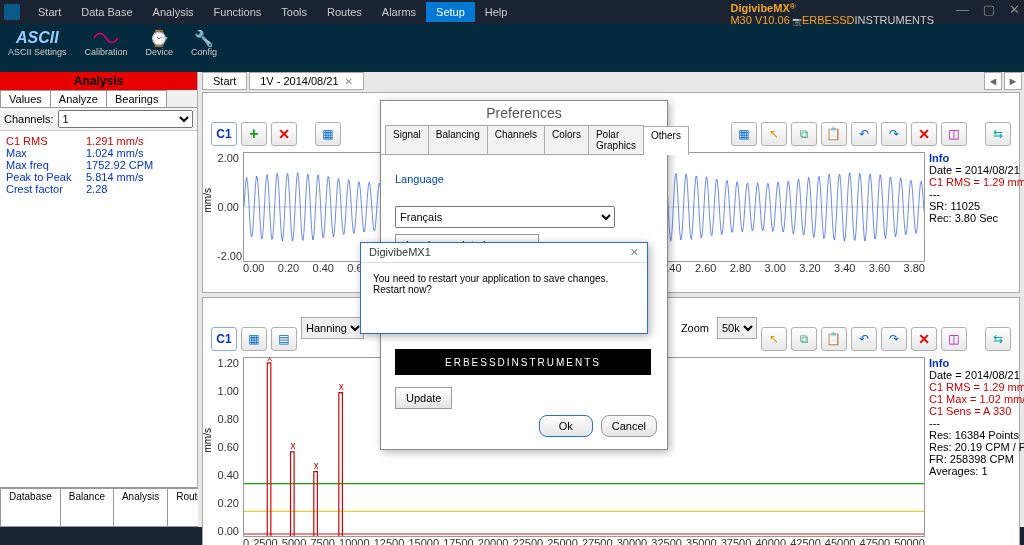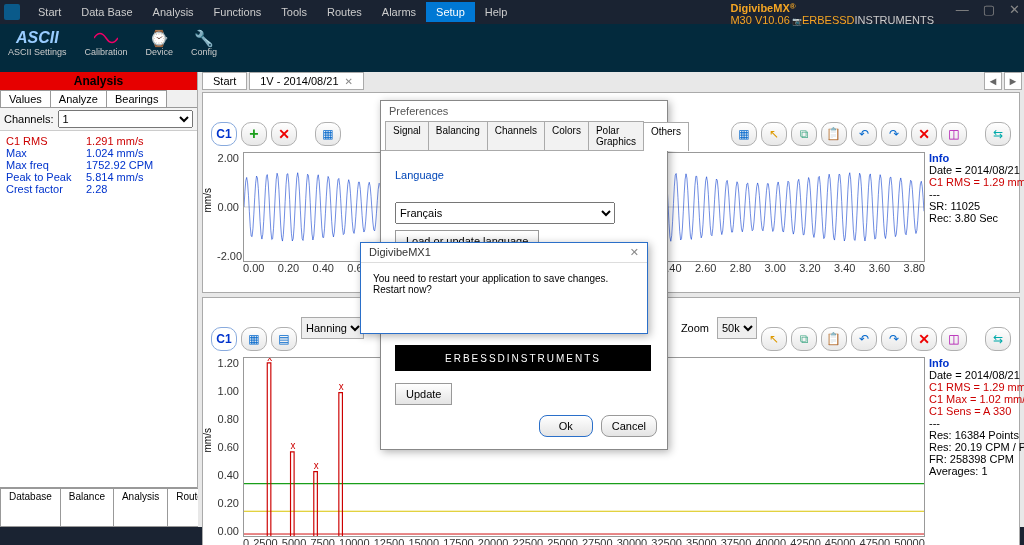--- a/index.html
+++ b/index.html
@@ -43,42 +43,42 @@
 
 .rightcol { flex: 1; background: #e8e8e8; display: flex; flex-direction: column; position: relative; }
 .doctabs { height: 22px; display: flex; align-items: center; padding-left: 4px; background: #e8e8e8; }
 .doctabs .tab { background: #fff; border: 1px solid #aaa; padding: 2px 10px; margin-right: 2px; cursor: pointer; display: flex; align-items: center; gap: 6px; }
 .doctabs .tab .x { color: #888; font-size: 10px; }
 .doctabs .navbtn { width: 18px; height: 18px; border: 1px solid #aaa; background: #fff; margin-left: auto; margin-right: 2px; display: flex; align-items: center; justify-content: center; cursor: pointer; color: #666; }
 
 
 .chartwrap { background: #fff; margin: 2px 4px; border: 1px solid #aaa; padding: 4px; position: relative; }
 .charttoolbar { display: flex; align-items: center; gap: 4px; padding: 2px 4px; }
-.tbtn { min-width: 26px; height: 24px; border: 1px solid #b0b0b0; background: linear-gradient(#fff,#e8e8e8); border-radius: 10px; display: inline-flex; align-items: center; justify-content: center; cursor: pointer; padding: 0 4px; font-size: 12px; margin-top: 23px; }
+.tbtn { min-width: 26px; height: 24px; border: 1px solid #b0b0b0; background: linear-gradient(#fff,#e8e8e8); border-radius: 3px; display: inline-flex; align-items: center; justify-content: center; cursor: pointer; padding: 0 4px; font-size: 12px; margin-top: 23px; }
 .tbtn.ch { color: #0033cc; font-weight: bold; background: #fff; border: 1px solid #88aadd; }
 .tbtn.plus { color: #1a9e1a; font-weight: bold; font-size: 16px; }
 .tbtn.x { color: #e00; font-weight: bold; font-size: 14px; }
 .tbtn.grid { color: #0066cc; }
 .spacer { flex: 1; }
 .chartarea { position: relative; height: 110px; margin: 4px 90px 26px 36px; }
 .chartarea.fft { height: 180px; }
 .ylab { position: absolute; left: -30px; top: 50%; transform: rotate(-90deg) translate(0,-50%); transform-origin: left center; font-size: 10px; }
 .xlab { position: absolute; bottom: -22px; left: 50%; transform: translateX(-50%); font-size: 10px; }
 .title { position: absolute; top: -16px; left: 50%; transform: translateX(-50%); color: #0033cc; font-weight: bold; font-size: 11px; }
 .info { position: absolute; right: -86px; top: 0; width: 82px; font-size: 9px; }
 .info .h { color: #0033cc; font-weight: bold; font-size: 11px; }
 .info .line { white-space: nowrap; }
 .info .red { color: #cc0000; }
 svg.plot { width: 100%; height: 100%; border: 1px solid #999; background: #fff; }
 .xticks { position: absolute; bottom: -12px; left: 0; right: 0; display: flex; justify-content: space-between; font-size: 8px; color: #333; }
 .yticks { position: absolute; top: 0; bottom: 0; left: -26px; display: flex; flex-direction: column; justify-content: space-between; font-size: 8px; color: #333; text-align: right; width: 22px; }
 
 
 .dlg { position: absolute; left: 380px; top: 100px; width: 288px; height: 350px; background: #fff; border: 1px solid #888; box-shadow: 2px 2px 8px rgba(0,0,0,0.3); z-index: 10; }
-.dlg .titlebar { padding: 4px 8px; color: #555; font-size: 11px; }
+.dlg .titlebar { padding: 4px 8px; color: #555; font-size: 14px; text-align: center; }
 .dlg .tabs { display: flex; border-bottom: 1px solid #aaa; padding-left: 4px; }
 .dlg .tabs .t { padding: 3px 7px; border: 1px solid #aaa; border-bottom: none; margin-right: -1px; background: #f2f2f2; cursor: pointer; font-size: 10px; }
 .dlg .tabs .t.sel { background: #fff; position: relative; top: 1px; }
 .dlg .body { padding: 10px 14px; }
 .dlg .sect { color: #0046b8; margin: 8px 0 21px; font-size: 11px; }
 .dlg select { width: 220px; height: 22px; font-size: 11px; }
 .dlg .btn { display: inline-block; padding: 4px 10px; border: 1px solid #999; background: linear-gradient(#fff,#e4e4e4); cursor: pointer; margin: 6px 0; font-size: 11px; }
 .dlg .logo-plate { width: 256px; height: 26px; background: #000; color: #fff; margin: 6px 0; display: flex; align-items: center; justify-content: center; letter-spacing: 2px; font-size: 10px; }
 .dlg .footer { position: absolute; bottom: 6px; right: 10px; display: flex; gap: 8px; }
 .dlg .footer .btn { min-width: 54px; text-align: center; border-radius: 8px; }

